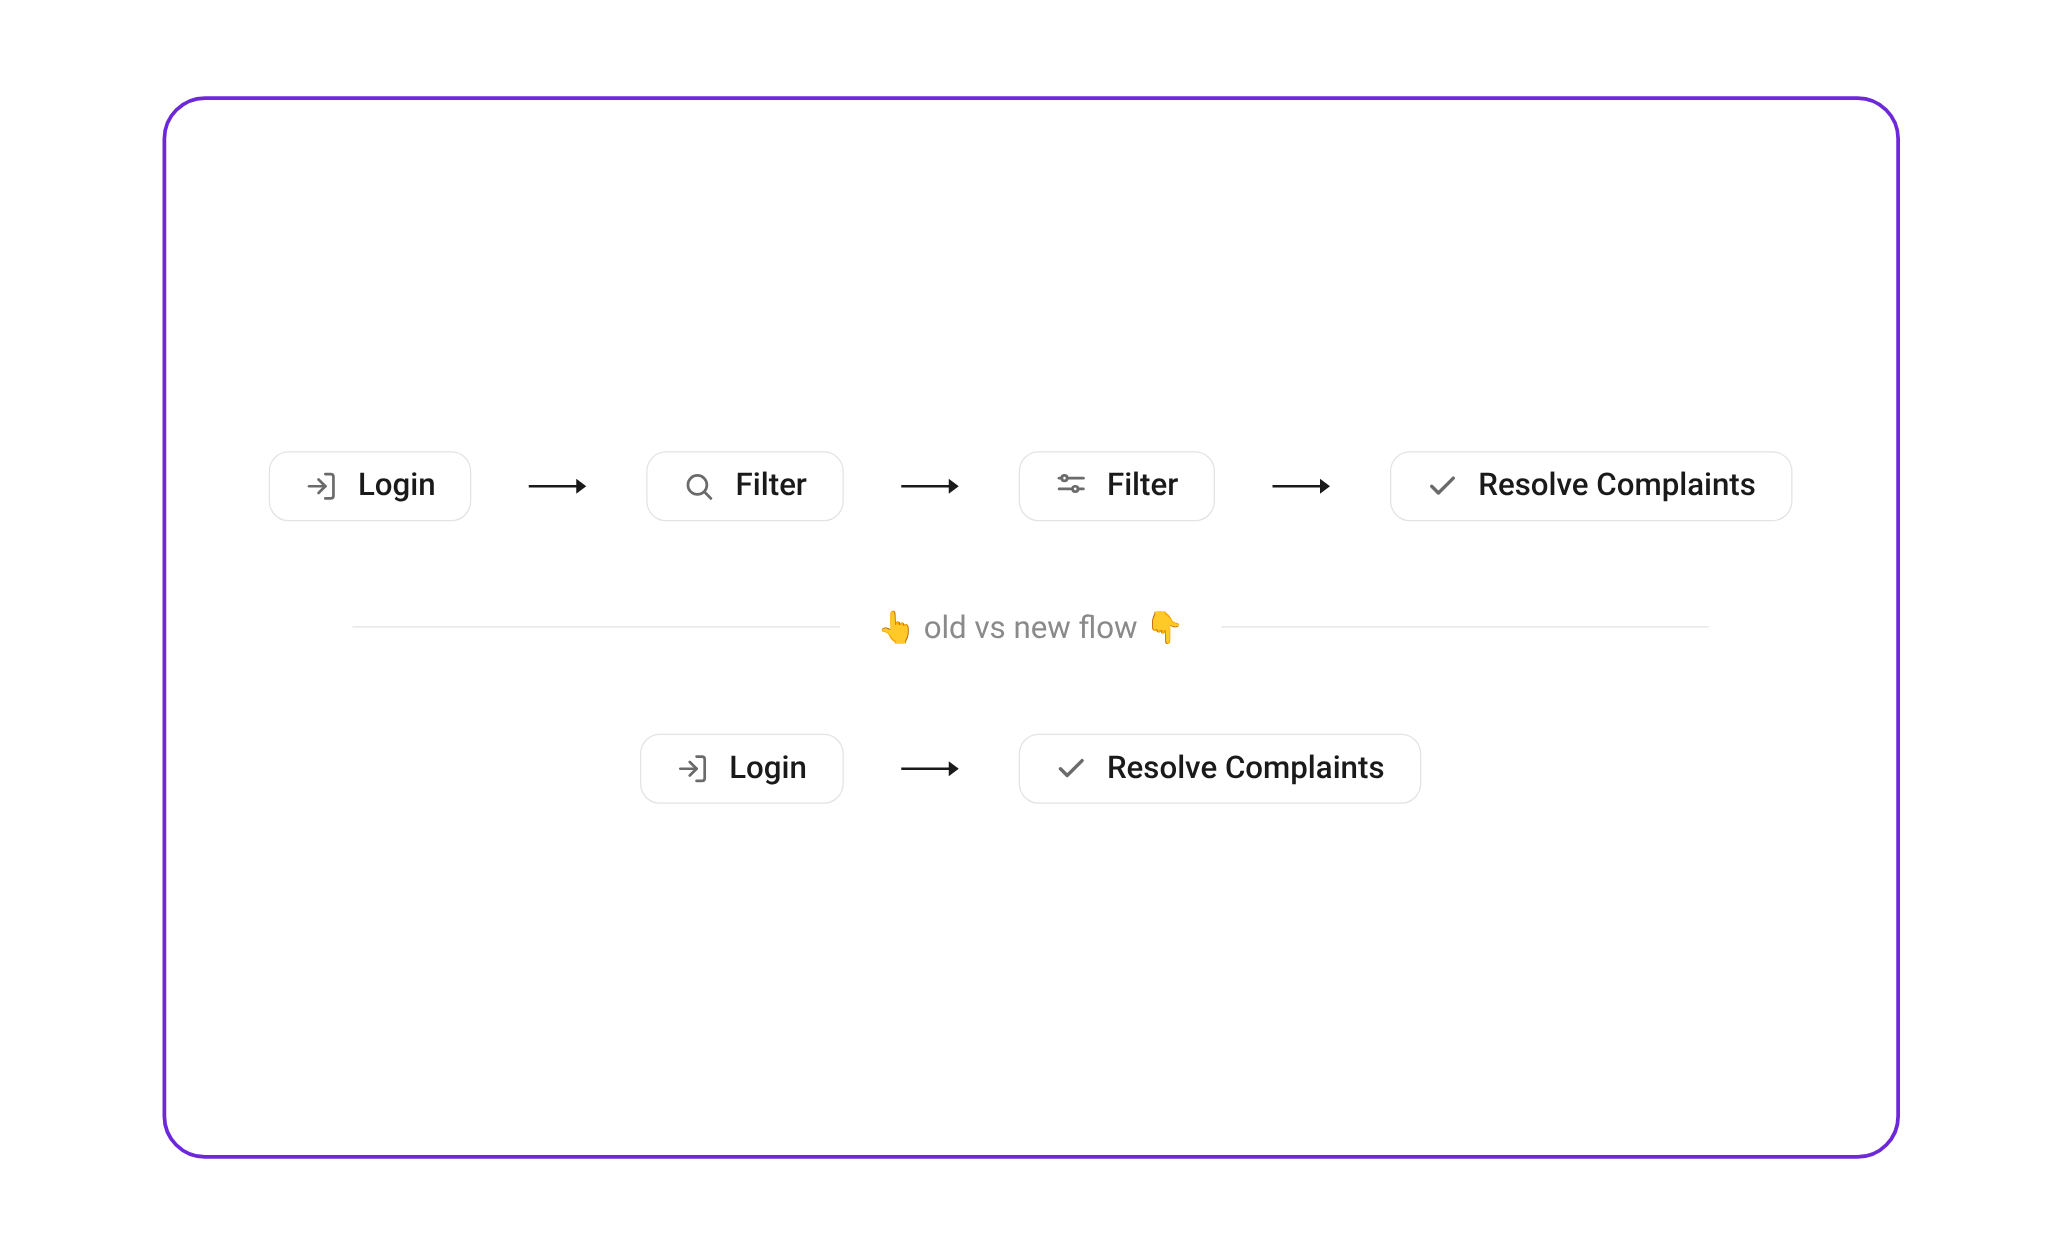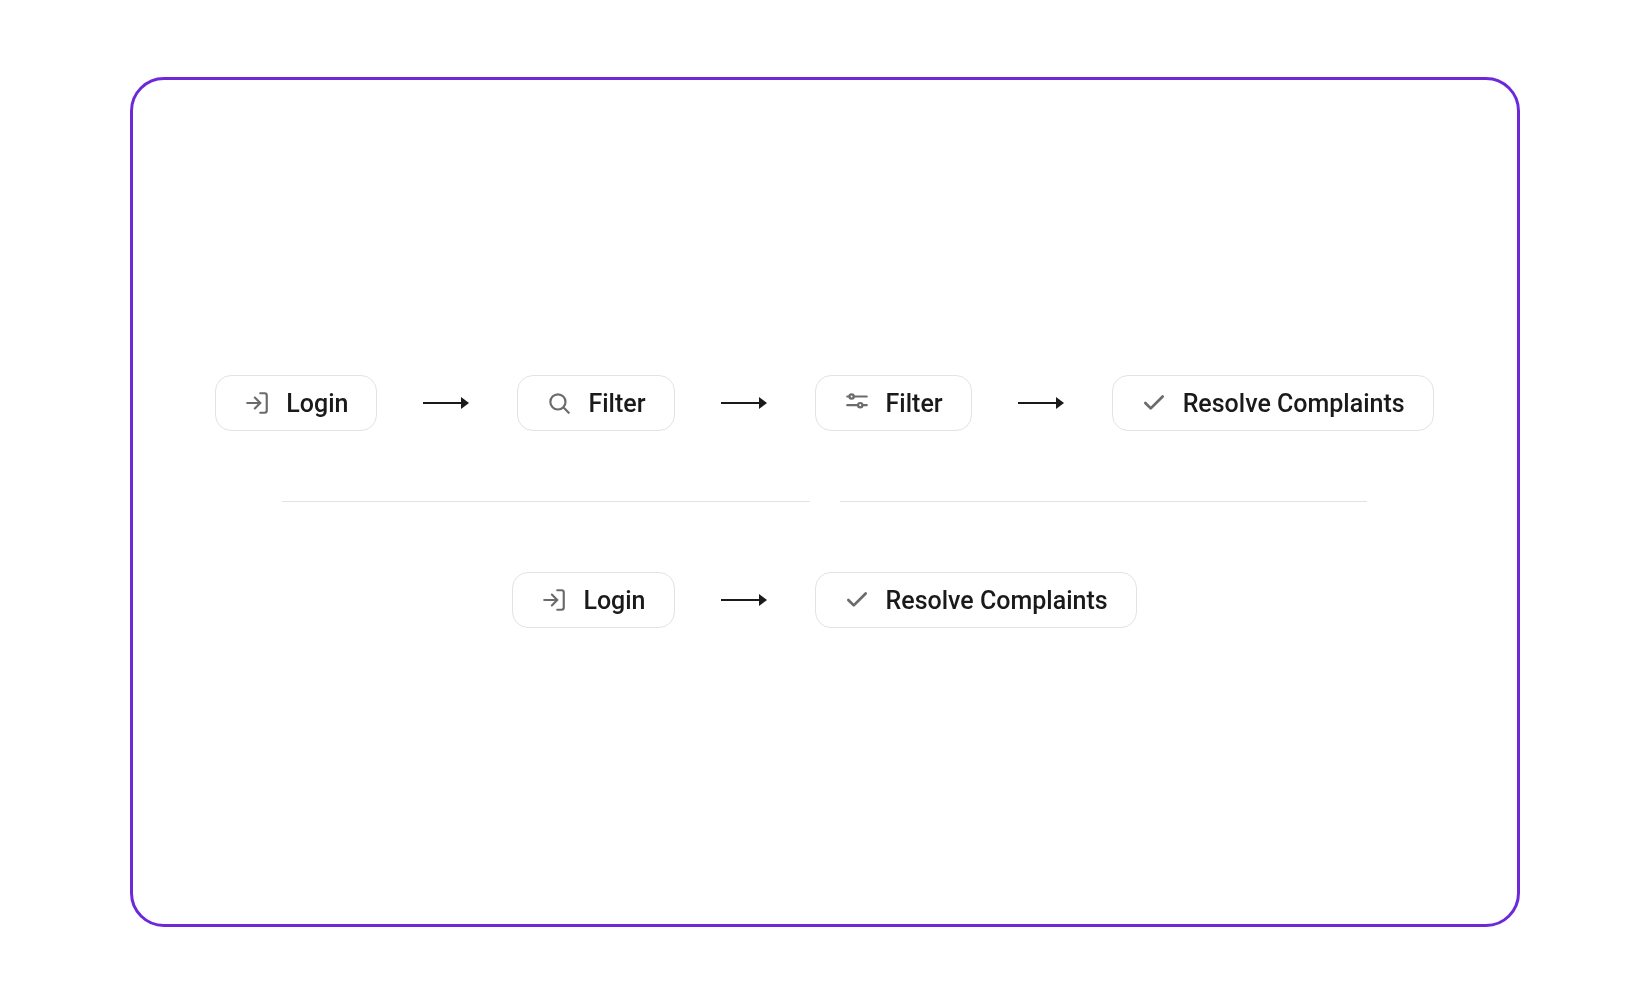--- a/index.html
+++ b/index.html
@@ -160,20 +160,21 @@
           <polyline points="20 6 9 17 4 12"></polyline>
         </svg>
       </span>
       <span>Resolve Complaints</span>
     </div>
 
   </div>
 
   <div class="divider-row">
     <div class="divider-line"></div>
+    <div class="divider-label">👆 old vs new flow 👇</div>
     <div class="divider-line"></div>
   </div>
 
   <div class="flow-row">
 
     <div class="step">
       <span class="icon">
         <svg viewBox="0 0 24 24" fill="none" stroke="currentColor" stroke-width="2" stroke-linecap="round" stroke-linejoin="round">
           <path d="M15 3h4a2 2 0 0 1 2 2v14a2 2 0 0 1-2 2h-4"></path>
           <polyline points="10 17 15 12 10 7"></polyline>

